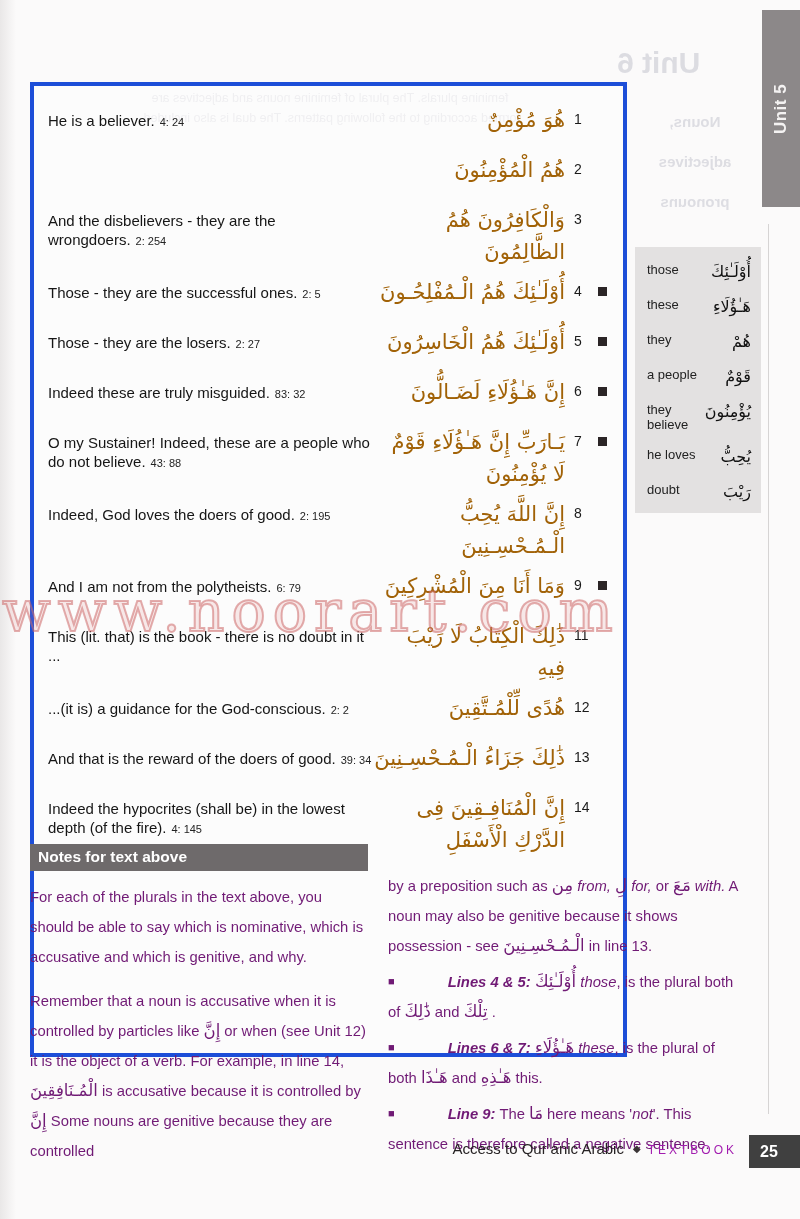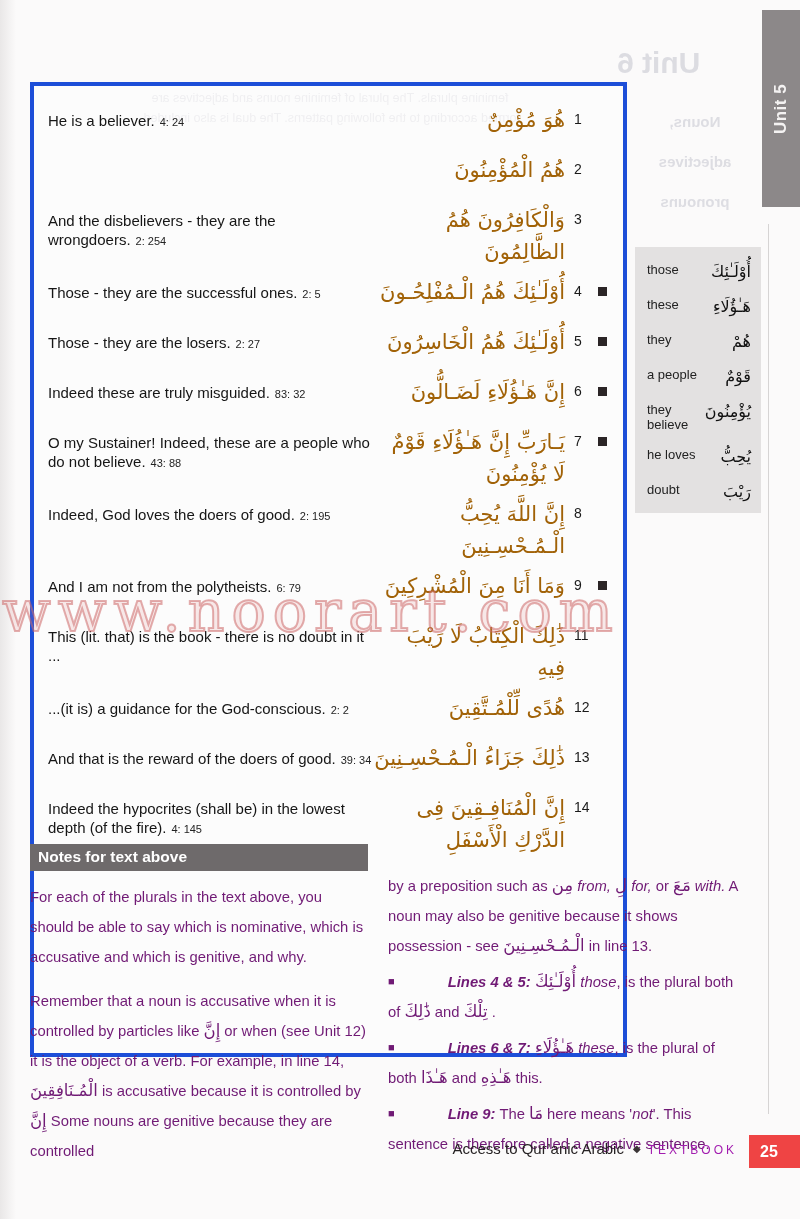--- a/index.html
+++ b/index.html
@@ -72,21 +72,21 @@
   .seg-ar{font-family:"DejaVu Sans",sans-serif;font-size:16.5px;direction:rtl;unicode-bidi:isolate;}
   .seg-i{font-style:italic;}
   .seg-bi{font-style:italic;font-weight:bold;margin-left:48px;}
   .seg-bullet{font-weight:bold;font-size:11px;vertical-align:2px;margin-right:2px;}
   
   .footer-line{position:absolute;top:1140px;right:63px;font-size:15px;color:#262223;z-index:2;}
   .footer-title{}
   .footer-diamond{font-size:10px;vertical-align:2px;margin:0 7px 0 9px;color:#3a3435;}
   .footer-type{font-size:12px;font-weight:normal;letter-spacing:3px;color:#a21caf;}
   .page-num{
-    position:absolute;top:1135px;right:0;width:51px;height:33px;background:#ef4444;
+    position:absolute;top:1135px;right:0;width:51px;height:33px;background:#404040;
     color:#fff;font-weight:bold;font-size:16px;line-height:33px;
     padding-left:11px;box-sizing:border-box;z-index:2;
   }
 </style>
 </head>
 <body>
 
 <div class="ghost ghost-unit">Unit 6</div>
 <div class="ghost ghost-sub" id="ghost-sub">
     <div>Nouns,</div>

